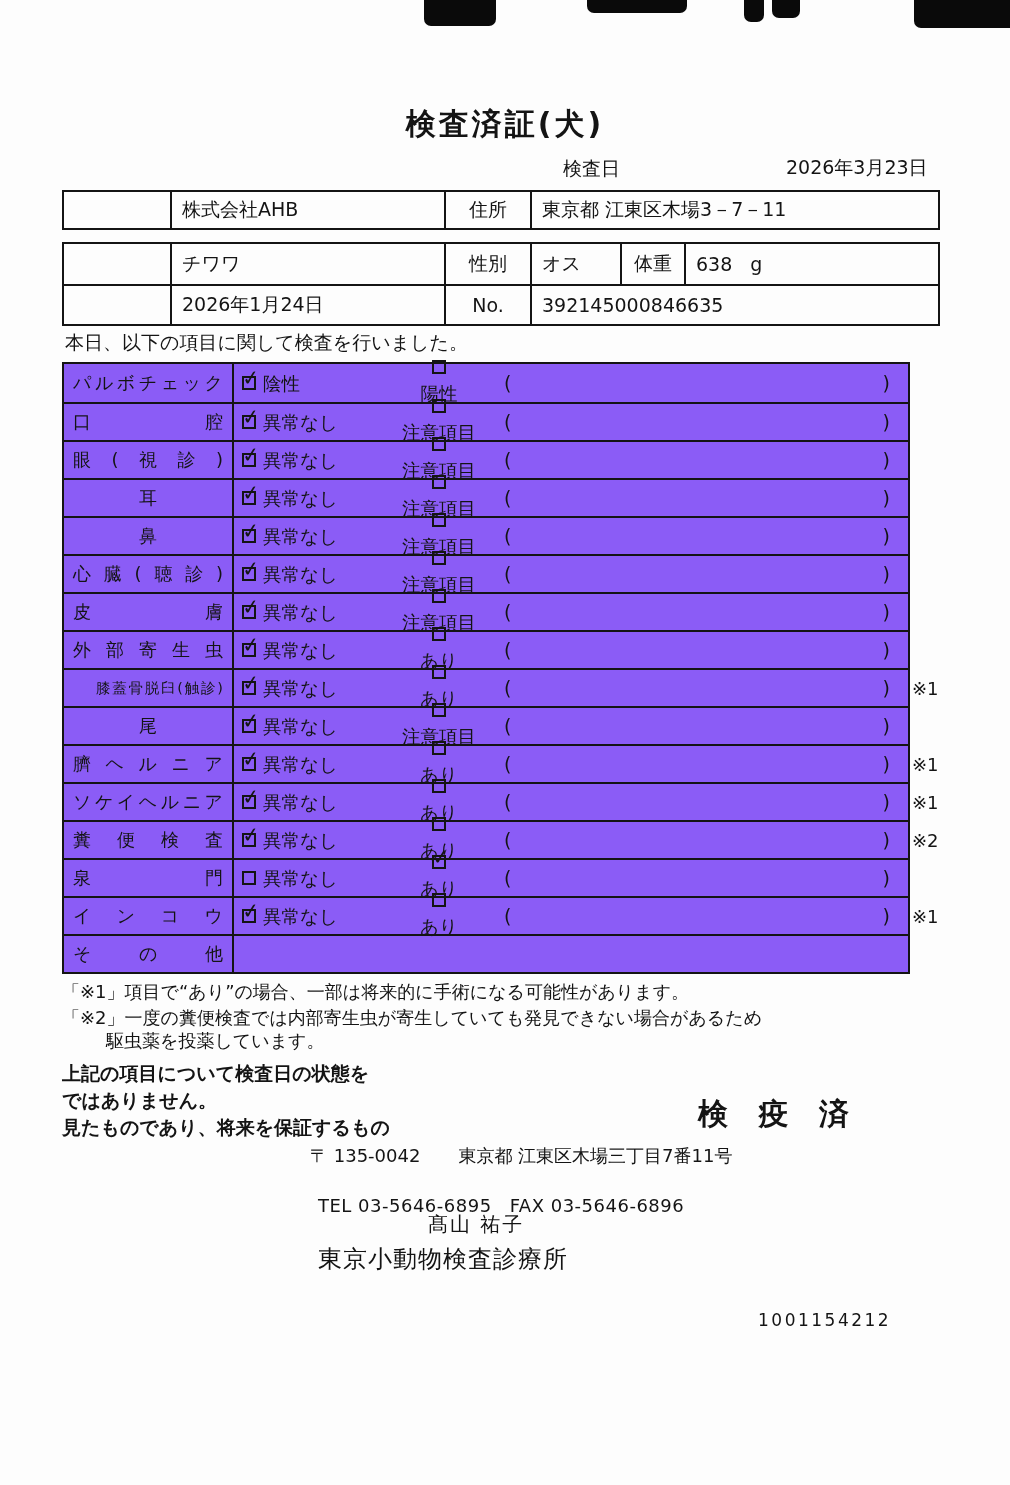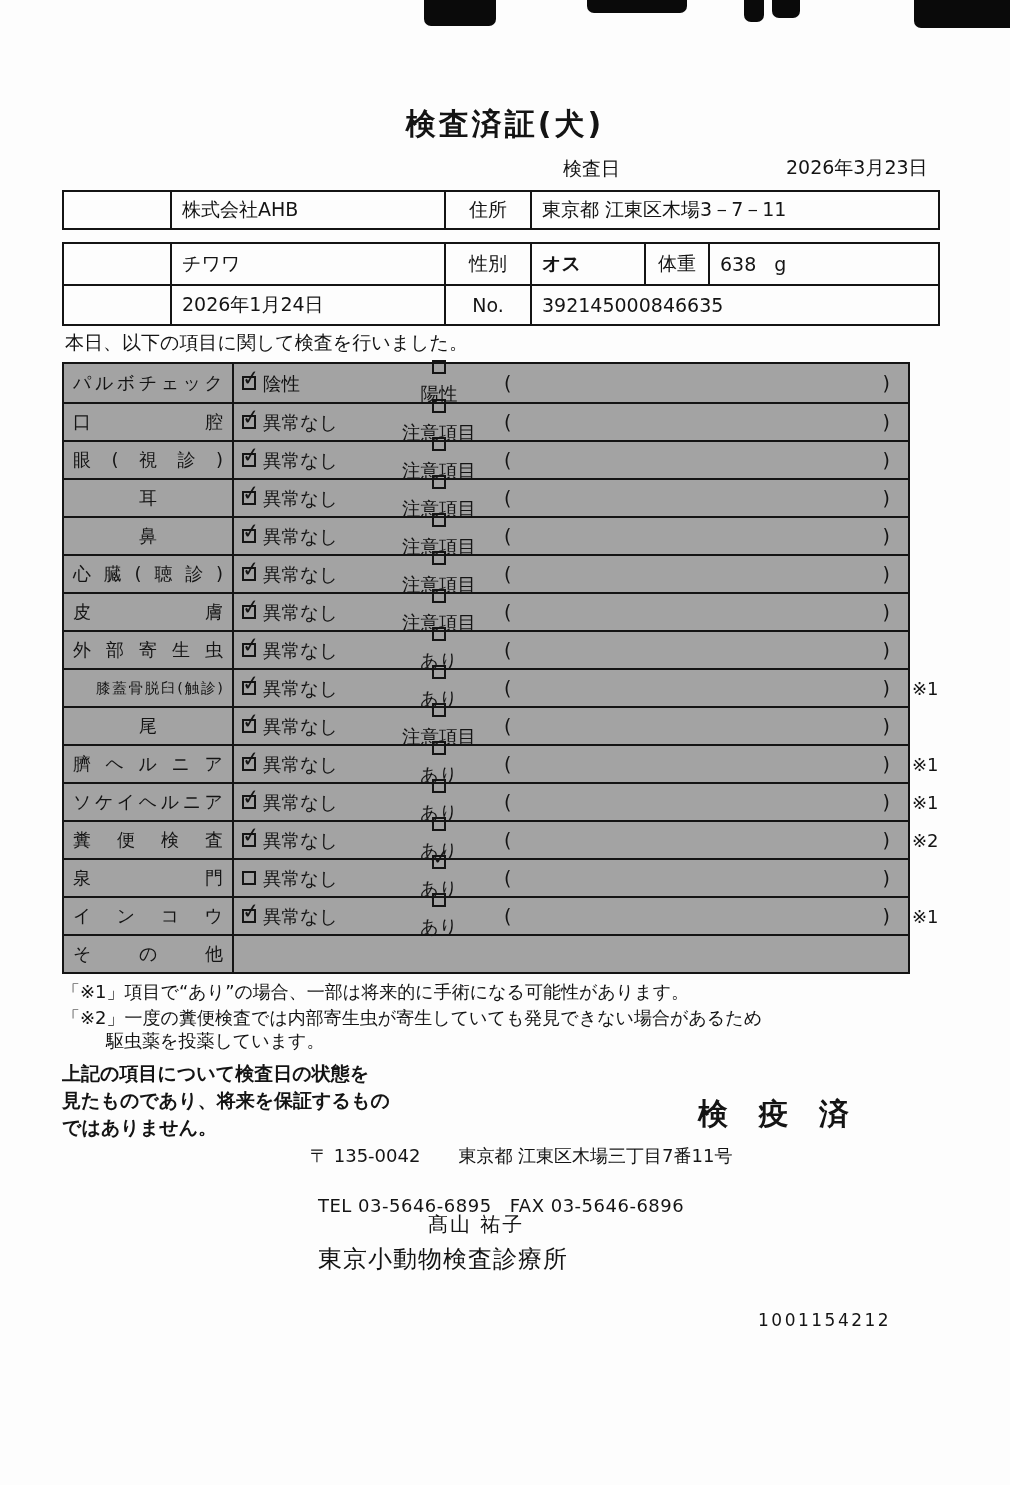--- a/index.html
+++ b/index.html
@@ -31,29 +31,29 @@
   .cell.hdr { justify-content: center; }
   .cell.val { justify-content: flex-start; }
 
   .owner-table { left: 62px; top: 190px; width: 878px; }
   .owner-table .tbl-row { height: 36px; }
   .info-table  { left: 62px; top: 242px; width: 878px; }
 
   .w-label { width: 106px; flex: none; margin-top: 44px; }
   .w-value { width: 274px; flex: none; }
   .w-mid   { width: 86px;  flex: none; }
-  .w-sex   { width: 114px;  flex: none; font-weight: bold; }
+  .w-sex   { width: 90px;  flex: none; }
   .w-wlab  { width: 64px;  flex: none; }
   .w-rest  { flex: 1; }
   .weight-cell { justify-content: flex-end; gap: 18px; padding-right: 14px; }
 
   .intro-text { position: absolute; left: 65px; top: 330px; font-size: 19px; }
 
   
-  .exam-table { position: absolute; left: 62px; top: 362px; width: 848px; border: 2px solid #141414; background: #a3a3a3; }
+  .exam-table { position: absolute; left: 62px; top: 362px; width: 848px; border: 2px solid #141414; background: #8b5cf6; }
   .exam-row { position: relative; display: flex; height: 38px; }
   .exam-row + .exam-row { border-top: 2px solid #141414; }
   .exam-label {
     width: 170px; flex: none; border-right: 2px solid #141414;
     display: flex; align-items: center; padding: 0 9px;
   }
   .exam-label .lbl {
     display: block; width: 100%; font-size: 18px;
     text-align: justify; text-align-last: justify;
   }
@@ -510,22 +510,22 @@
       <span class="row-mark"></span>
     </div>
   </div>
 
   <div class="footnote1">「※1」項目で“あり”の場合、一部は将来的に手術になる可能性があります。</div>
   <div class="footnote2">「※2」一度の糞便検査では内部寄生虫が寄生していても発見できない場合があるため</div>
   <div class="footnote2b">駆虫薬を投薬しています。</div>
 
   <div class="statement">
     <div>上記の項目について検査日の状態を</div>
+    <div>ではありません。</div>
     <div>見たものであり、将来を保証するもの</div>
-    <div>ではありません。</div>
   </div>
 
   <div class="quarantine">検 疫 済</div>
 
   <div class="postal-line">
     <span>〒 135-0042</span>
     <span>東京都 江東区木場三丁目7番11号</span>
   </div>
 
   <div class="tel-line">

